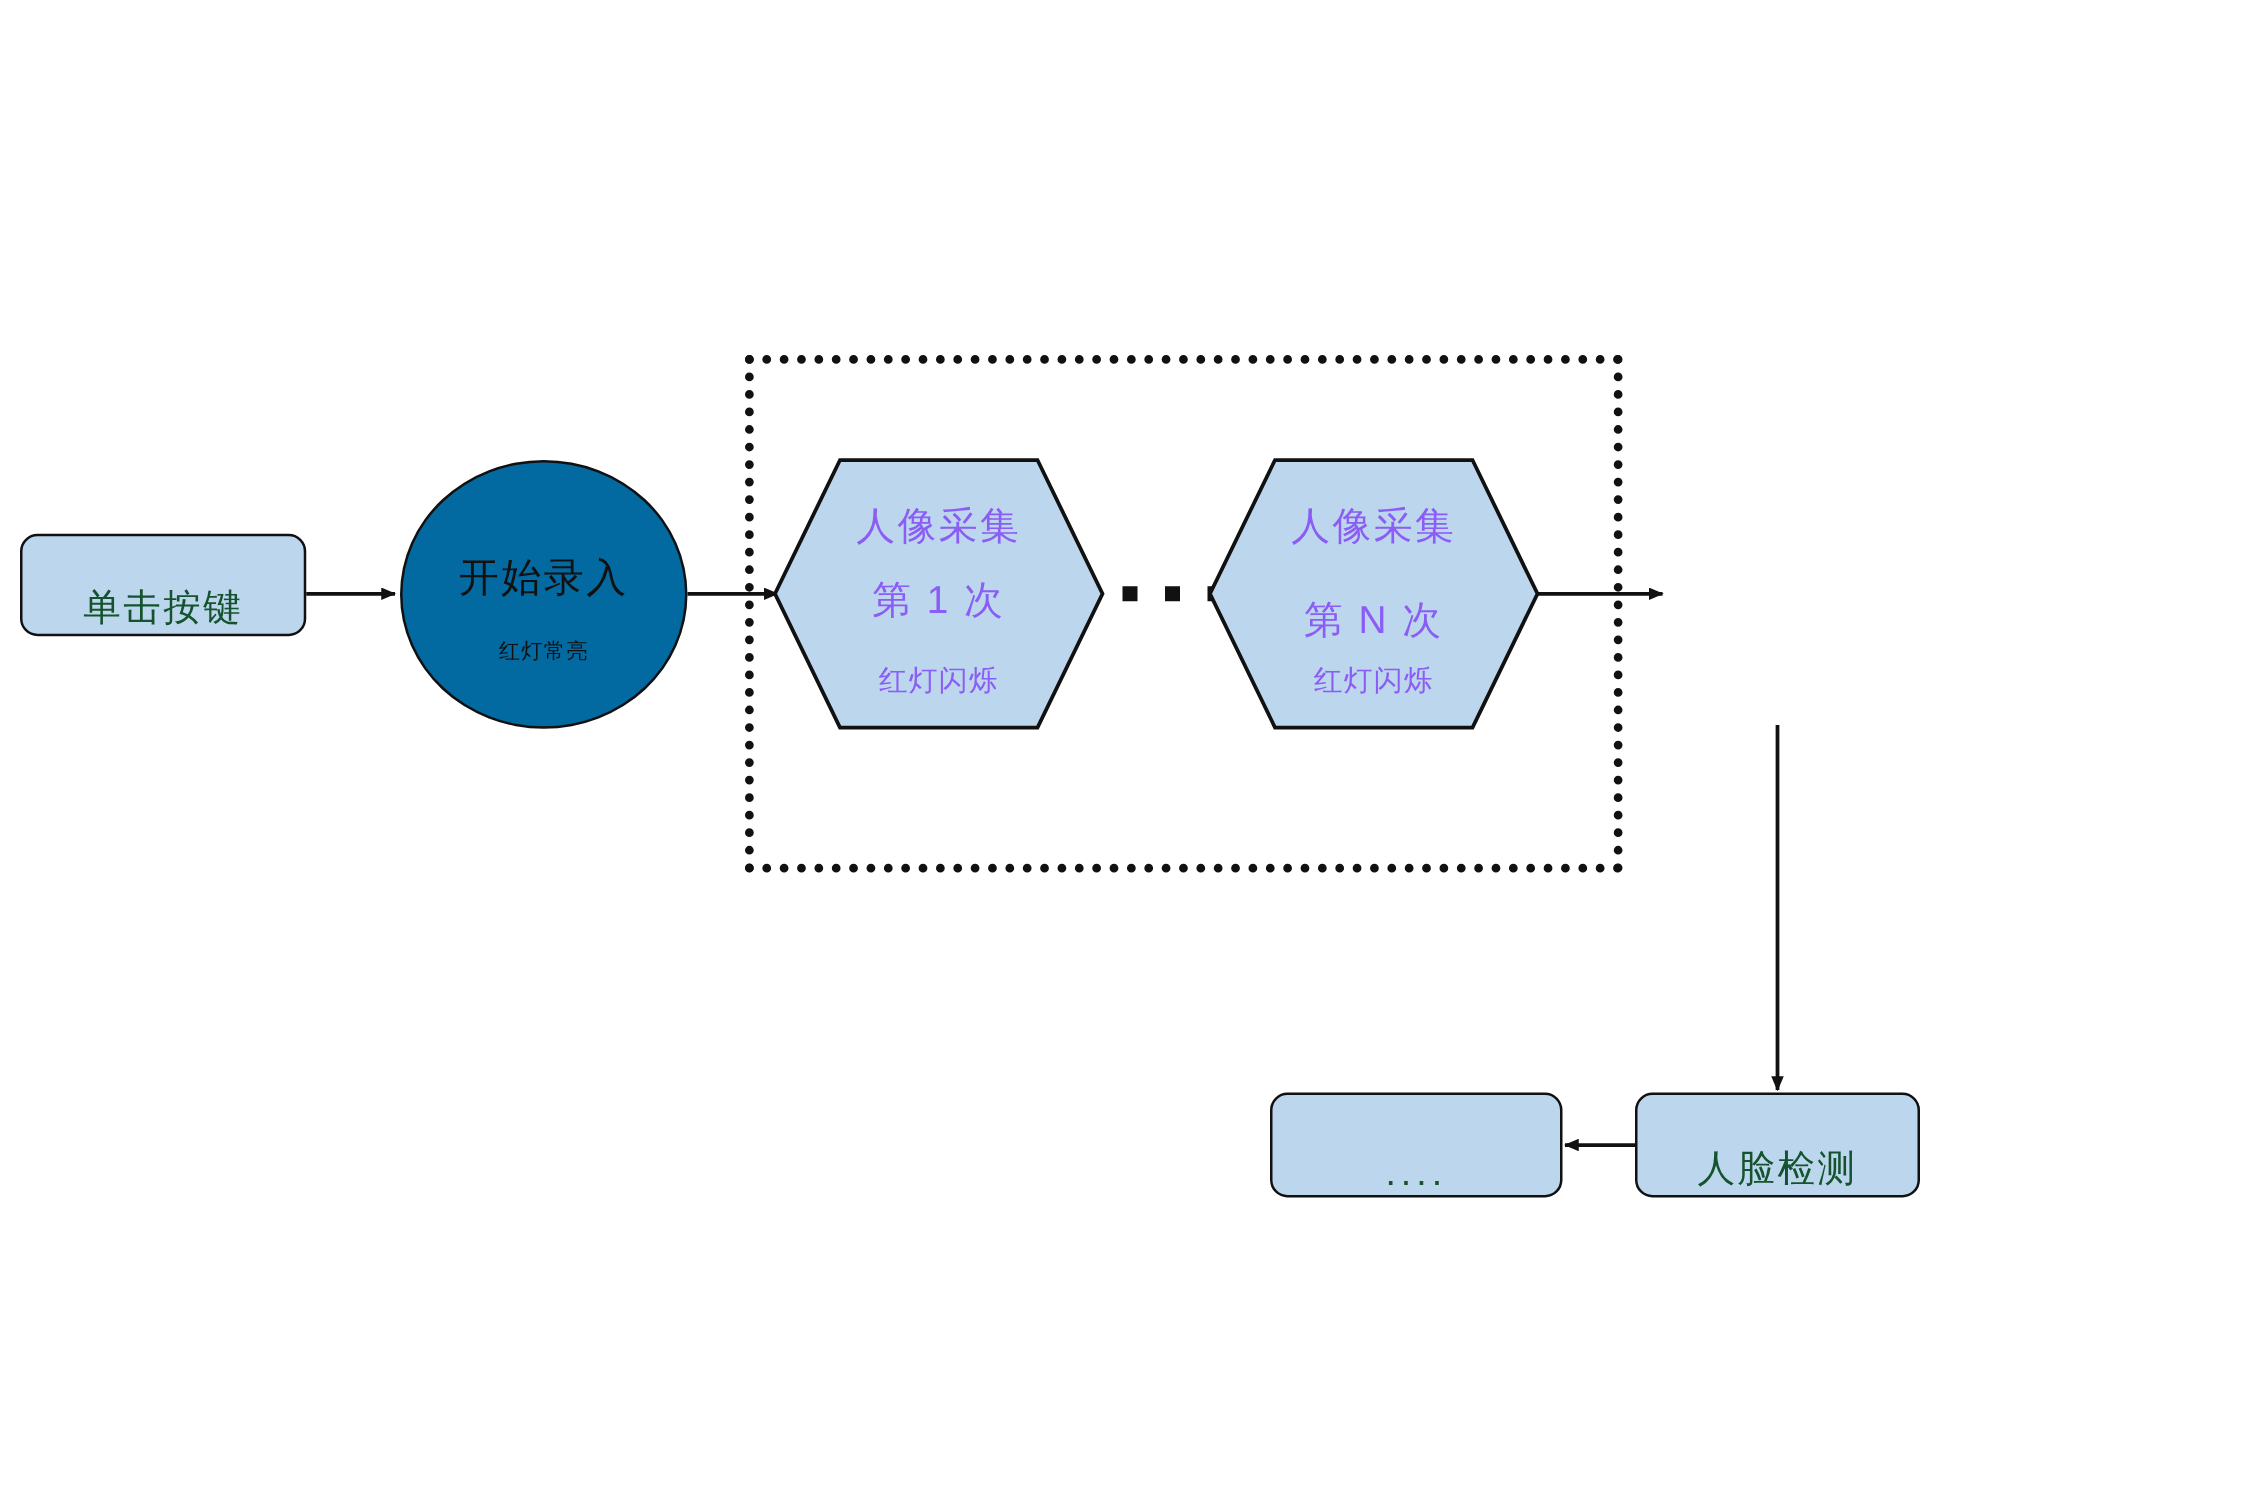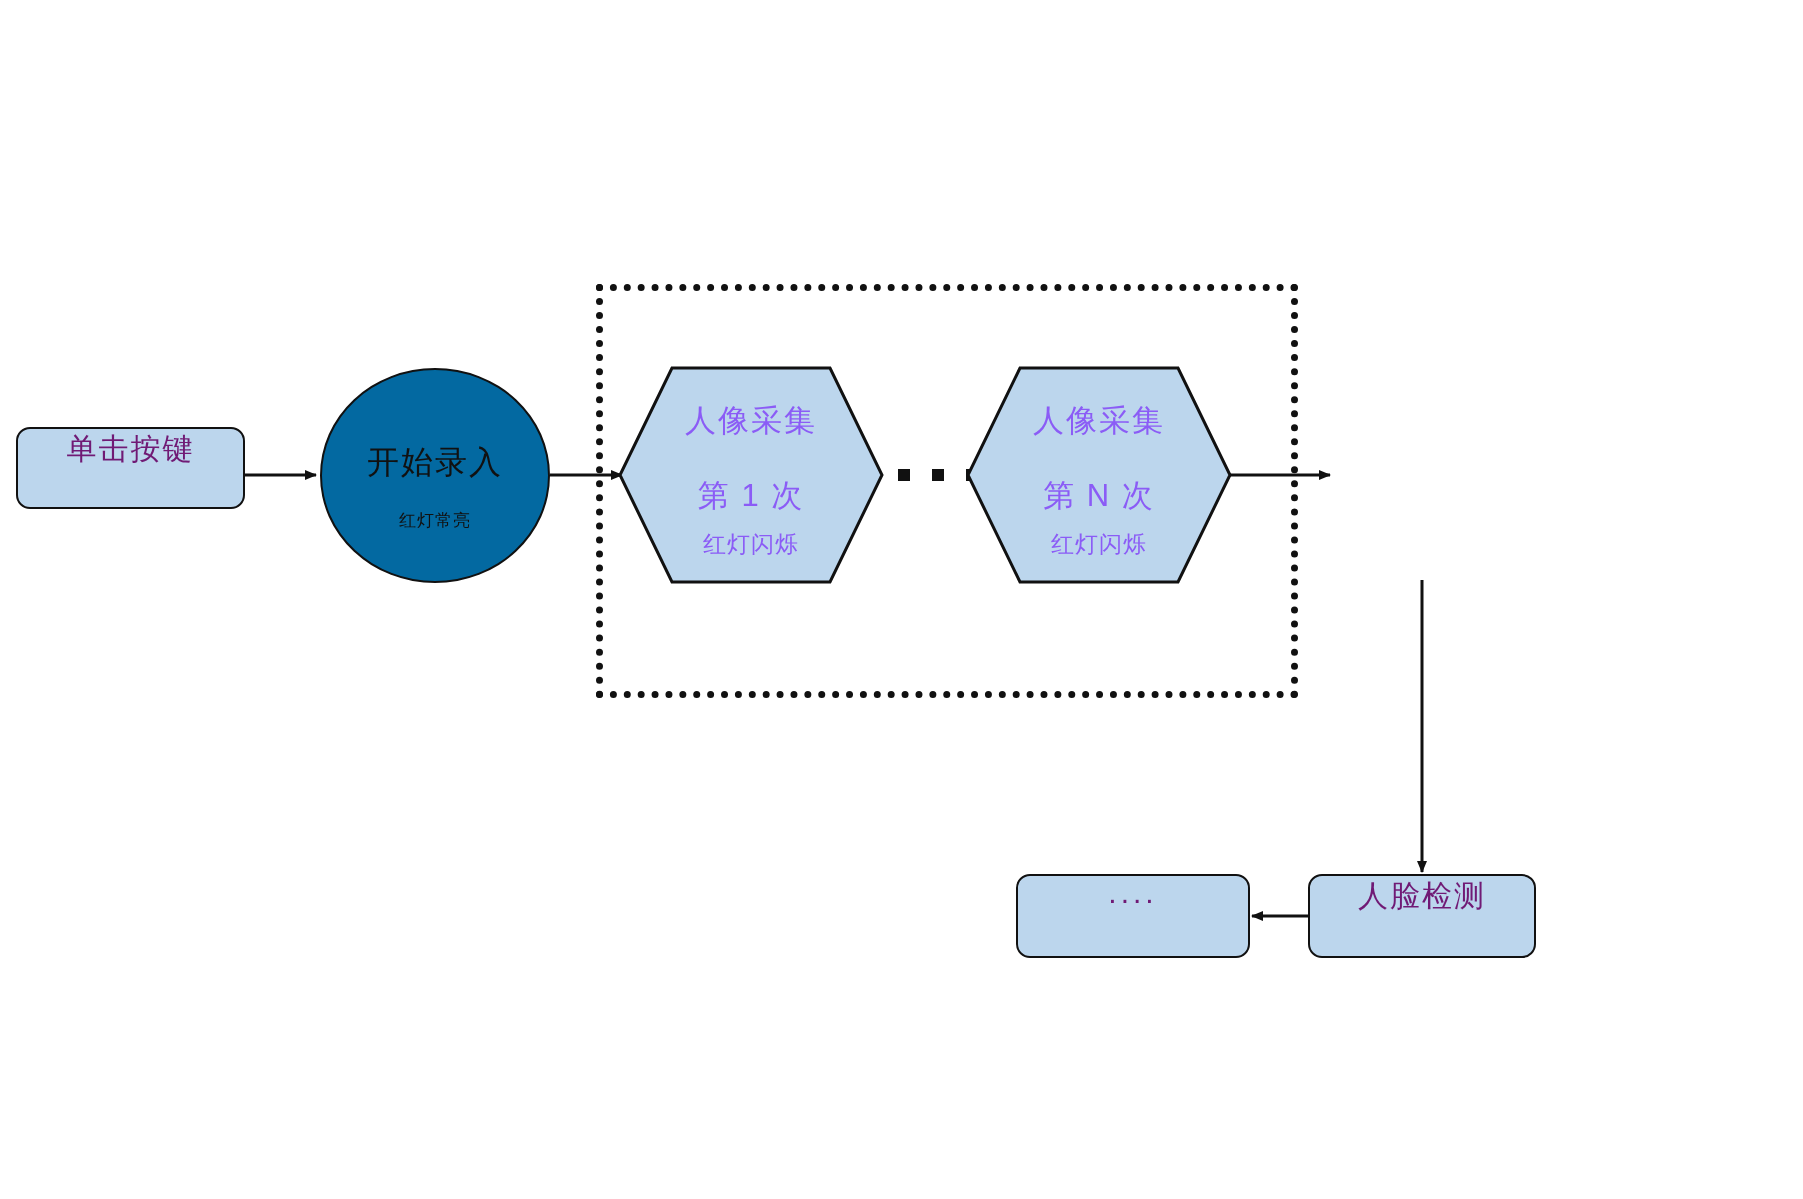--- a/index.html
+++ b/index.html
@@ -8,22 +8,22 @@
     width:1803px;height:1199px;position:relative;overflow:hidden;
   }
   #canvas{position:absolute;left:0;top:0;width:1803px;height:1199px;}
   .node{position:absolute;box-sizing:border-box;}
 
   
   .roundrect{
     background:#bcd6ed;
     border:2px solid #111111;
     border-radius:14px;
-    display:flex;align-items:flex-start;justify-content:center;
-    color:#701a75;
+    display:flex;align-items:flex-end;justify-content:center;
+    color:#14532d;
   }
   .roundrect .lbl{font-size:30px;letter-spacing:2px;}
 
   
   .circle{
     background:#0369a1;
     border:2px solid #111111;
     border-radius:50%;
     display:flex;flex-direction:column;align-items:center;justify-content:center;
     color:#111;
@@ -100,21 +100,21 @@
     <span class="main">开始录入</span>
     <span class="sub" style="margin-top:90px;">红灯常亮</span>
   </div>
 
   <div class="hexwrap" style="left:618px;top:366px;width:266px;height:218px;">
     <svg width="266" height="218" viewBox="0 0 266 218">
       <polygon points="54,2 212,2 264,109 212,216 54,216 2,109" fill="#bcd6ed" stroke="#111111" stroke-width="3" stroke-linejoin="miter"></polygon>
     </svg>
     <div class="htext">
       <span class="h1" style="position:absolute;top:34px;">人像采集</span>
-      <span class="h2" style="position:absolute;top:93px;margin-top:16px;">第 1 次</span>
+      <span class="h2" style="position:absolute;top:93px;margin-top:0;">第 1 次</span>
       <span class="h3" style="position:absolute;top:163px;margin-top:0;">红灯闪烁</span>
     </div>
   </div>
 
   <div class="ellipsis-dots" style="left:898px;top:469px;">
     <i></i>
       <i></i>
       <i></i>
       <i></i>
   </div>

